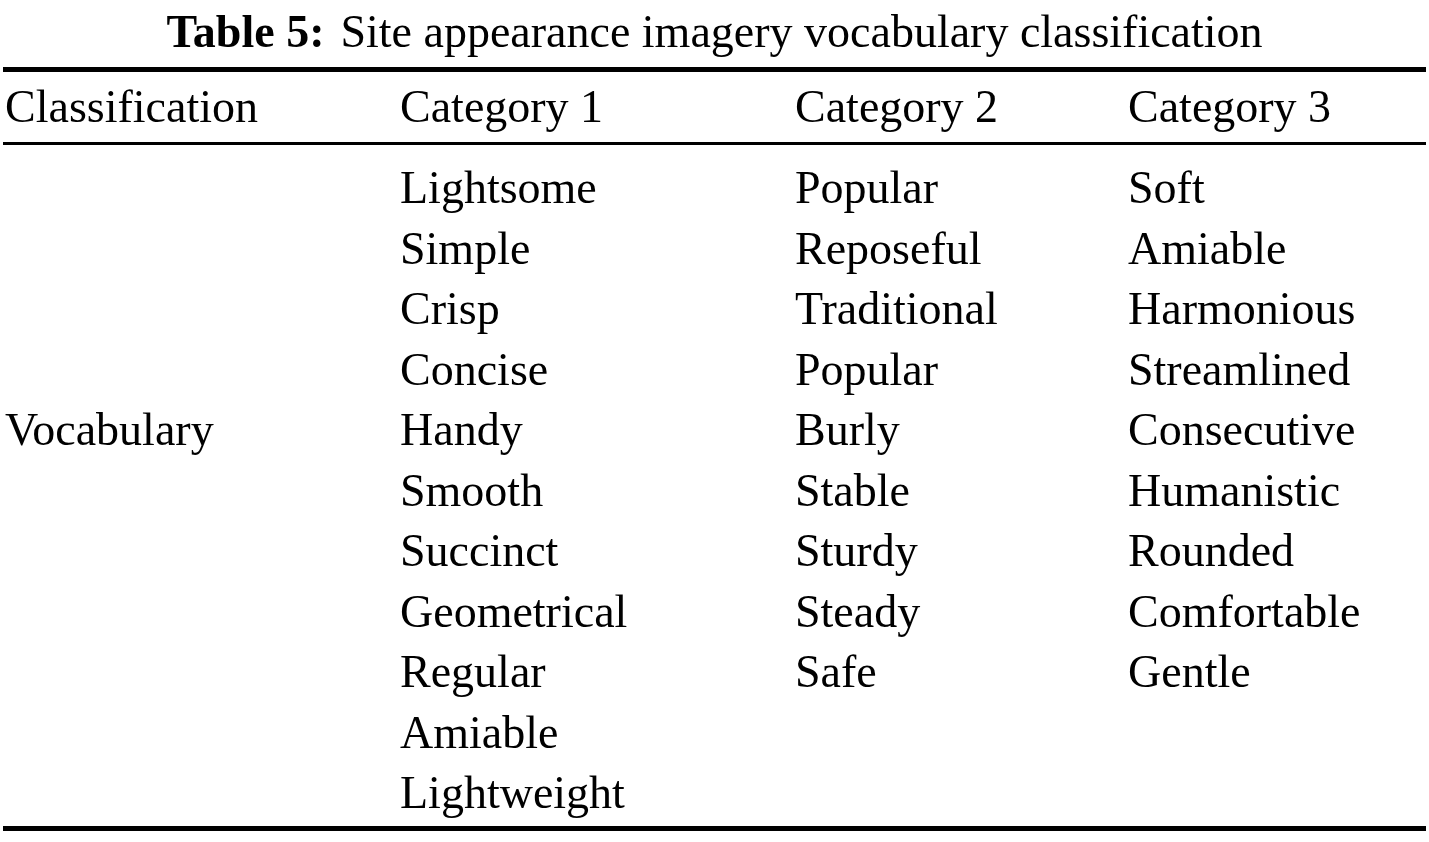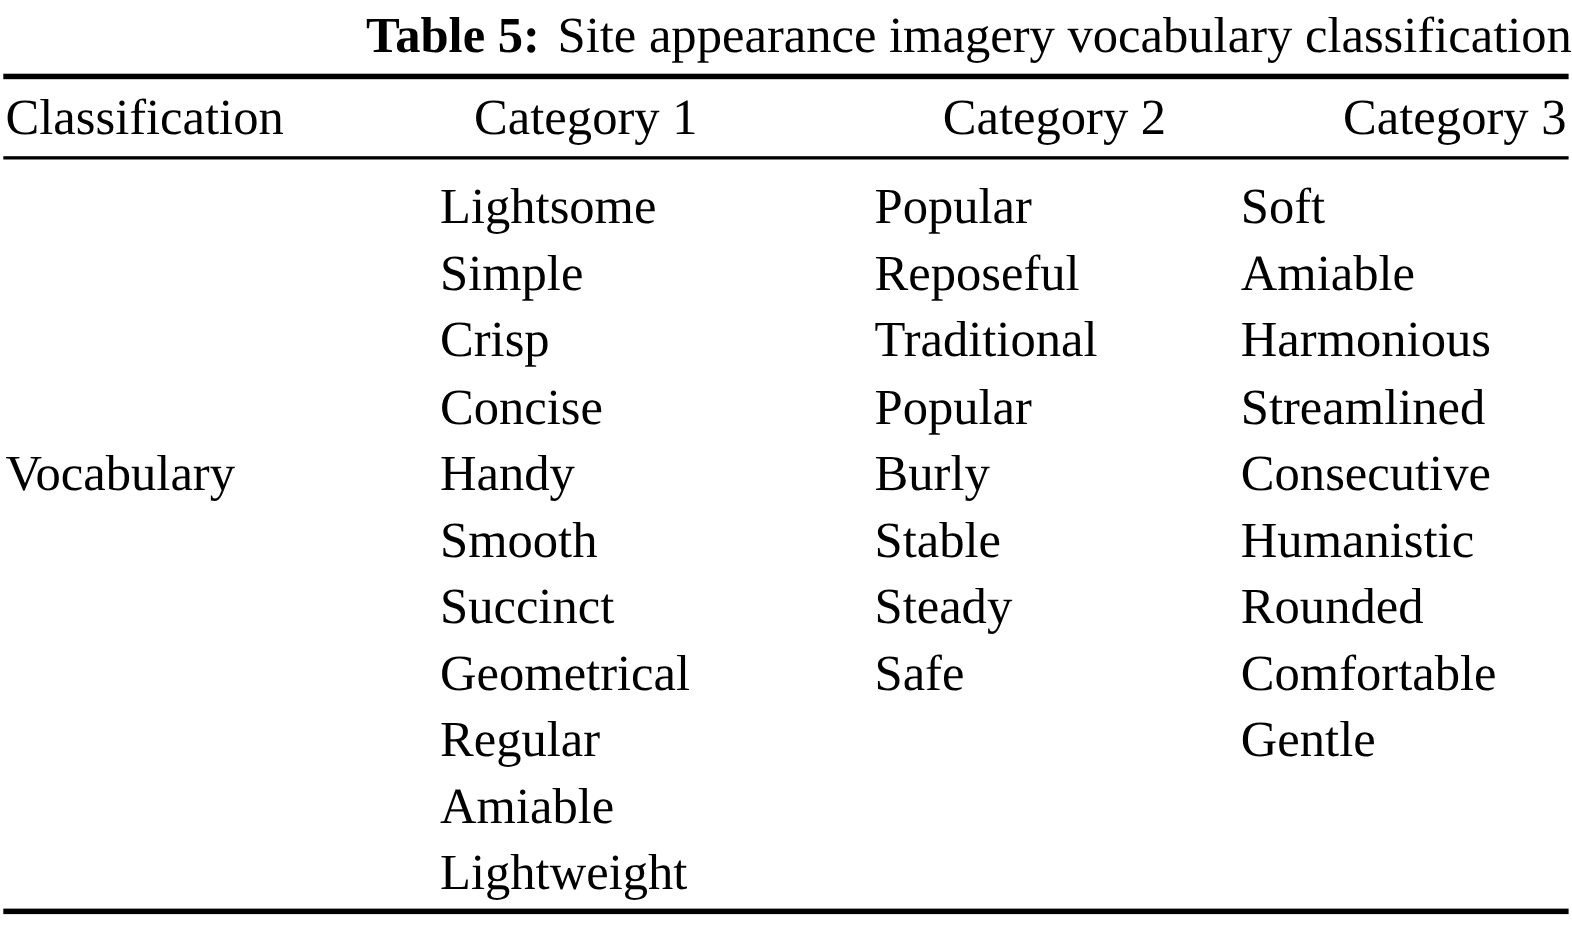--- a/index.html
+++ b/index.html
@@ -9,40 +9,39 @@
     width: 1429px;
     height: 842px;
     background: #ffffff;
     color: #000000;
     font-family: "Liberation Serif", "DejaVu Serif", serif;
     overflow: hidden;
   }
   .caption {
     height: 67px;
     padding-top: 3px;
-    text-align: right;
+    text-align: center;
     font-size: 46px;
     line-height: 58px;
     white-space: nowrap;
   }
   .caption .label { font-weight: bold; }
   .caption .text { margin-left: 16px; }
   .rule { margin: 0 3px; border: 0; background: #000000; }
   .rule-thick { height: 5px; }
   .rule-thin { height: 3px; }
   .grid-cols {
     display: grid;
     grid-template-columns: 395px 395px 333px 1fr;
     padding-left: 5px;
   }
   .header-row {
     height: 70px;
     align-items: center;
     font-size: 46px;
-    gap: 31px;
   }
   .header-cell { line-height: 70px; white-space: nowrap; }
   .body-row {
     height: 681px;
     padding-top: 13px;
     font-size: 46px;
     overflow: hidden;
   }
   .word, .row-label { line-height: 60.5px; white-space: nowrap; }
   .classification-cell .row-label { padding-top: 242px; }
@@ -84,20 +83,21 @@
         <div class="word">Amiable</div>
         <div class="word">Lightweight</div>
       </div>
     <div class="vocab-cell">
         <div class="word">Popular</div>
         <div class="word">Reposeful</div>
         <div class="word">Traditional</div>
         <div class="word">Popular</div>
         <div class="word">Burly</div>
         <div class="word">Stable</div>
+        <div class="word">Sturdy</div>
         <div class="word">Steady</div>
         <div class="word">Safe</div>
       </div>
     <div class="vocab-cell">
         <div class="word">Soft</div>
         <div class="word">Amiable</div>
         <div class="word">Harmonious</div>
         <div class="word">Streamlined</div>
         <div class="word">Consecutive</div>
         <div class="word">Humanistic</div>

